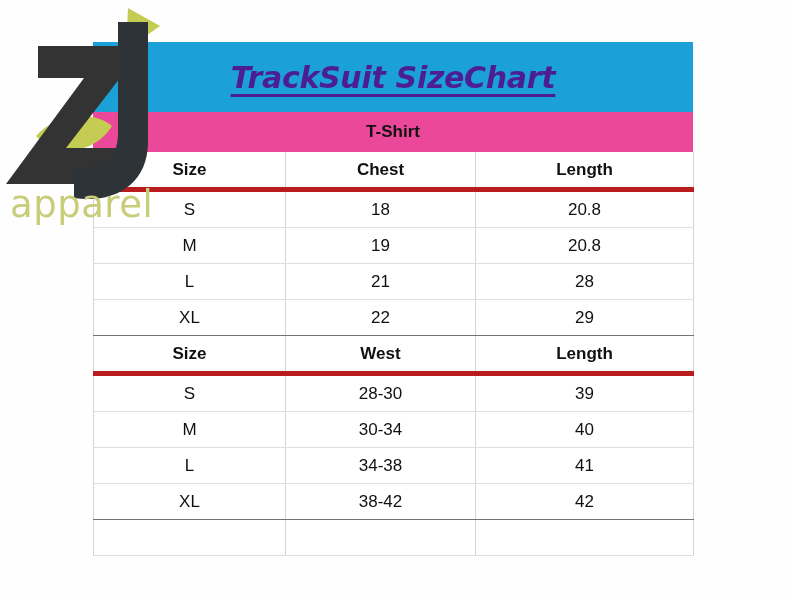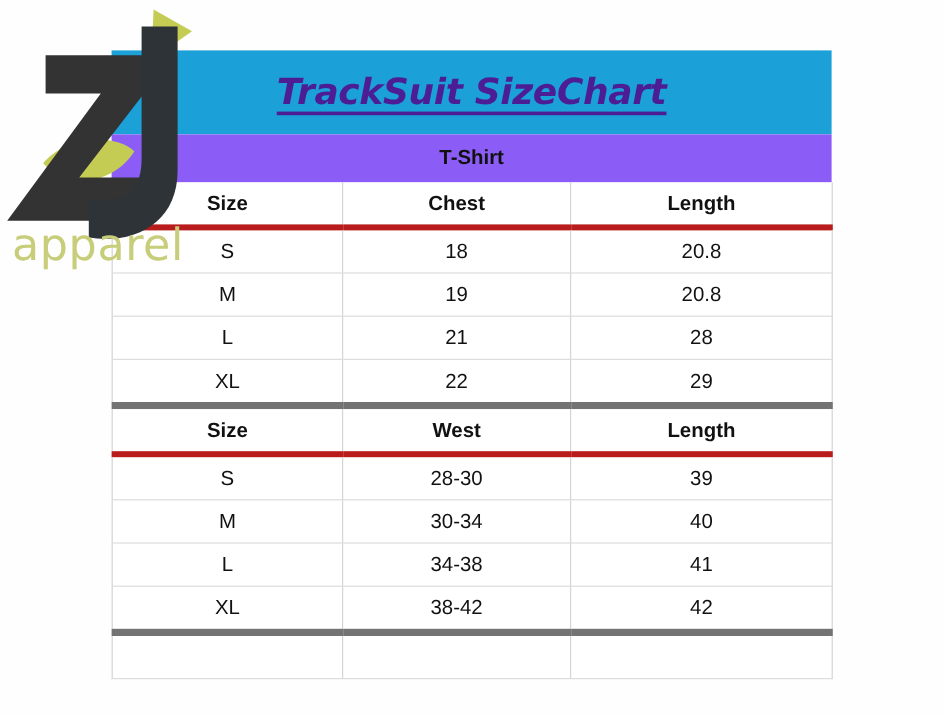--- a/index.html
+++ b/index.html
@@ -59,21 +59,21 @@
     font-size: 30px;
     font-weight: bold;
     font-style: italic;
     color: #4c1d95;
     text-decoration: underline;
     text-underline-offset: 6px;
     letter-spacing: -0.3px;
   }
 
   .section-band {
-    background: #8b5cf6;
+    background: #ec4899;
     height: 40px;
     display: flex;
     align-items: center;
     justify-content: center;
   }
   .section-band .section-text {
     font-family: "Liberation Sans", sans-serif;
     font-size: 17px;
     font-weight: bold;
     color: #111;
@@ -105,21 +105,21 @@
     border-left: 1px solid #d4d4d4;
   }
   table.size-table th {
     font-weight: bold;
     border-bottom: 5px solid #b91c1c;
   }
   table.size-table td {
     font-weight: normal;
   }
   table.size-table tr.last-row td {
-    border-bottom: 6px solid #737373;
+    border-bottom: 1px solid #737373;
   }
   .tail-row td {
     height: 10px;
     border-right: 1px solid #d4d4d4;
     border-bottom: none;
     background: #ffffff;
   }
   .tail-row td:first-child { border-left: 1px solid #d4d4d4; }
 </style>
 </head>

